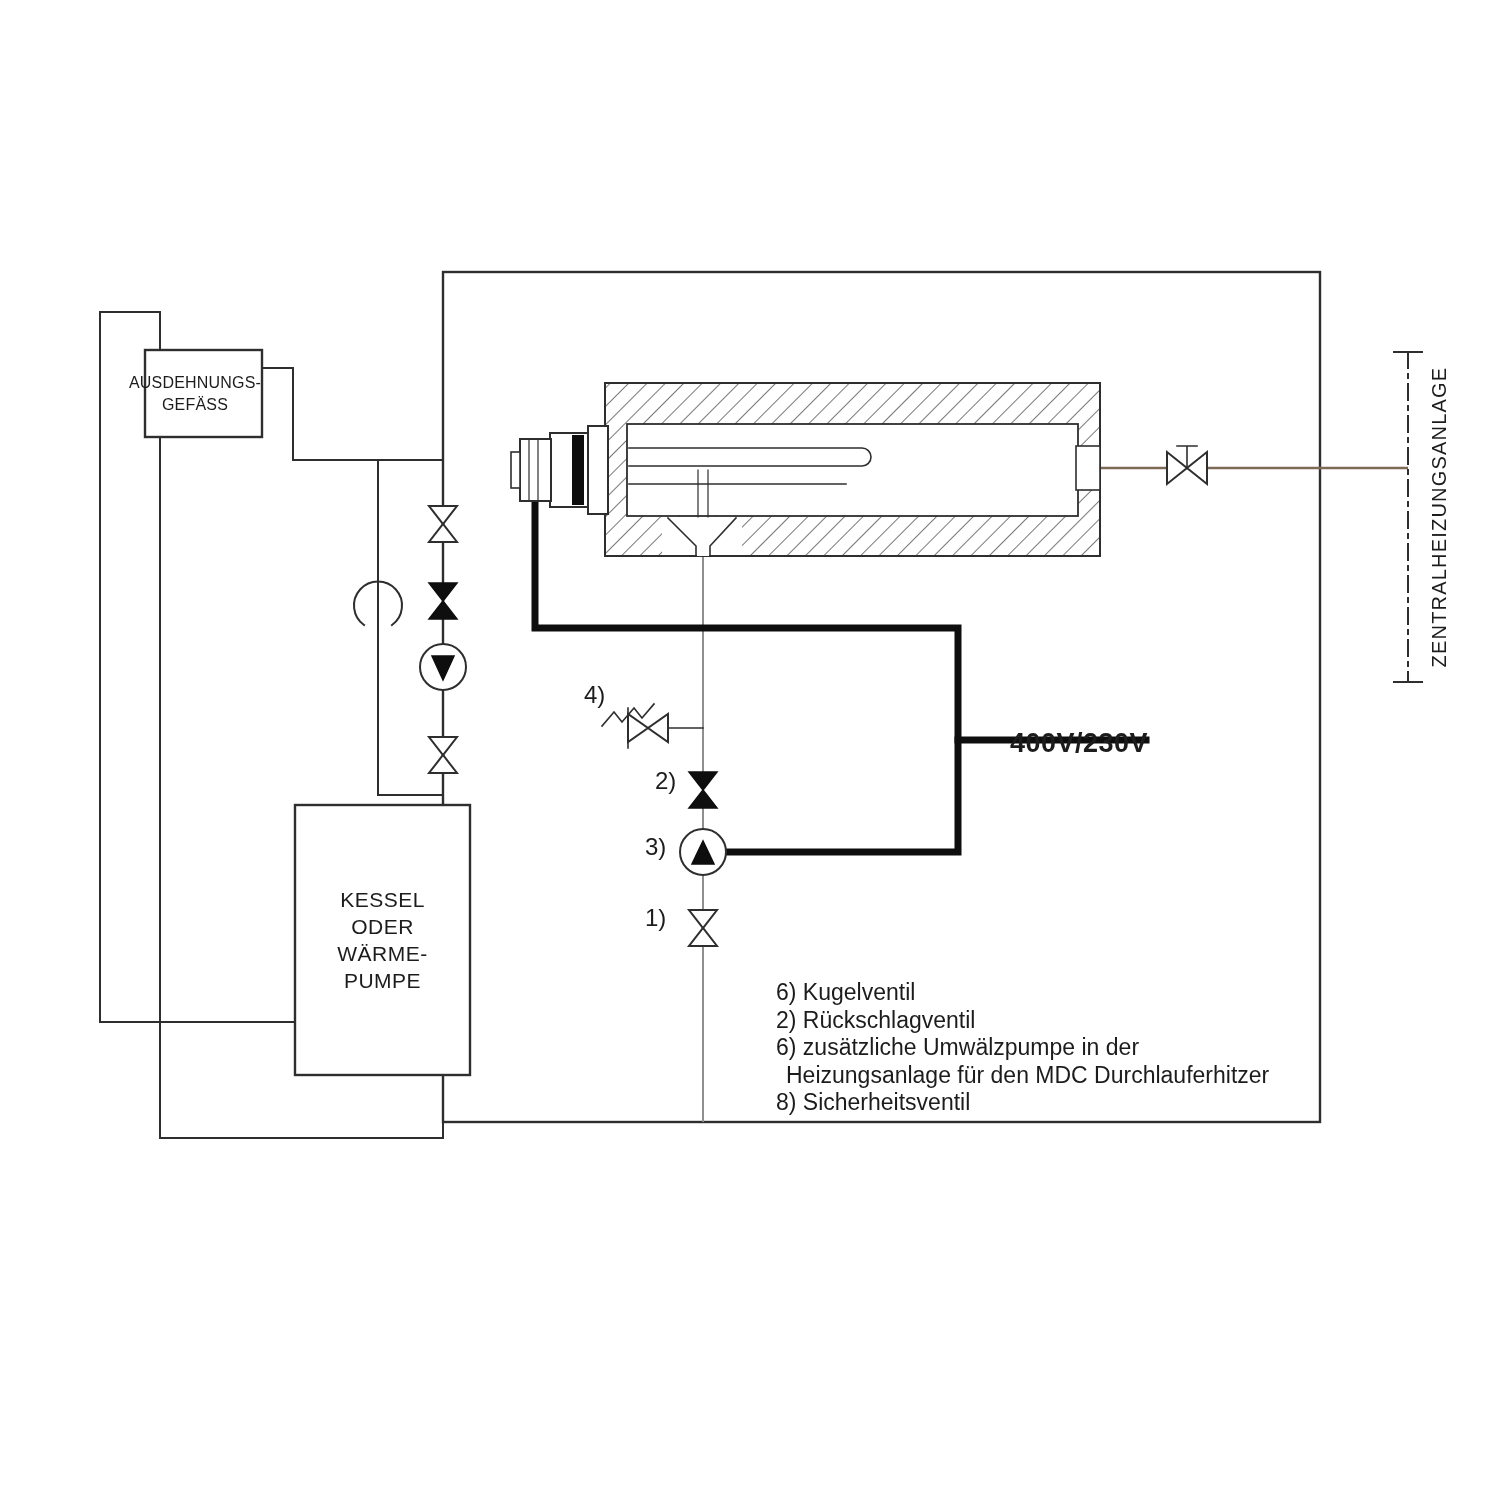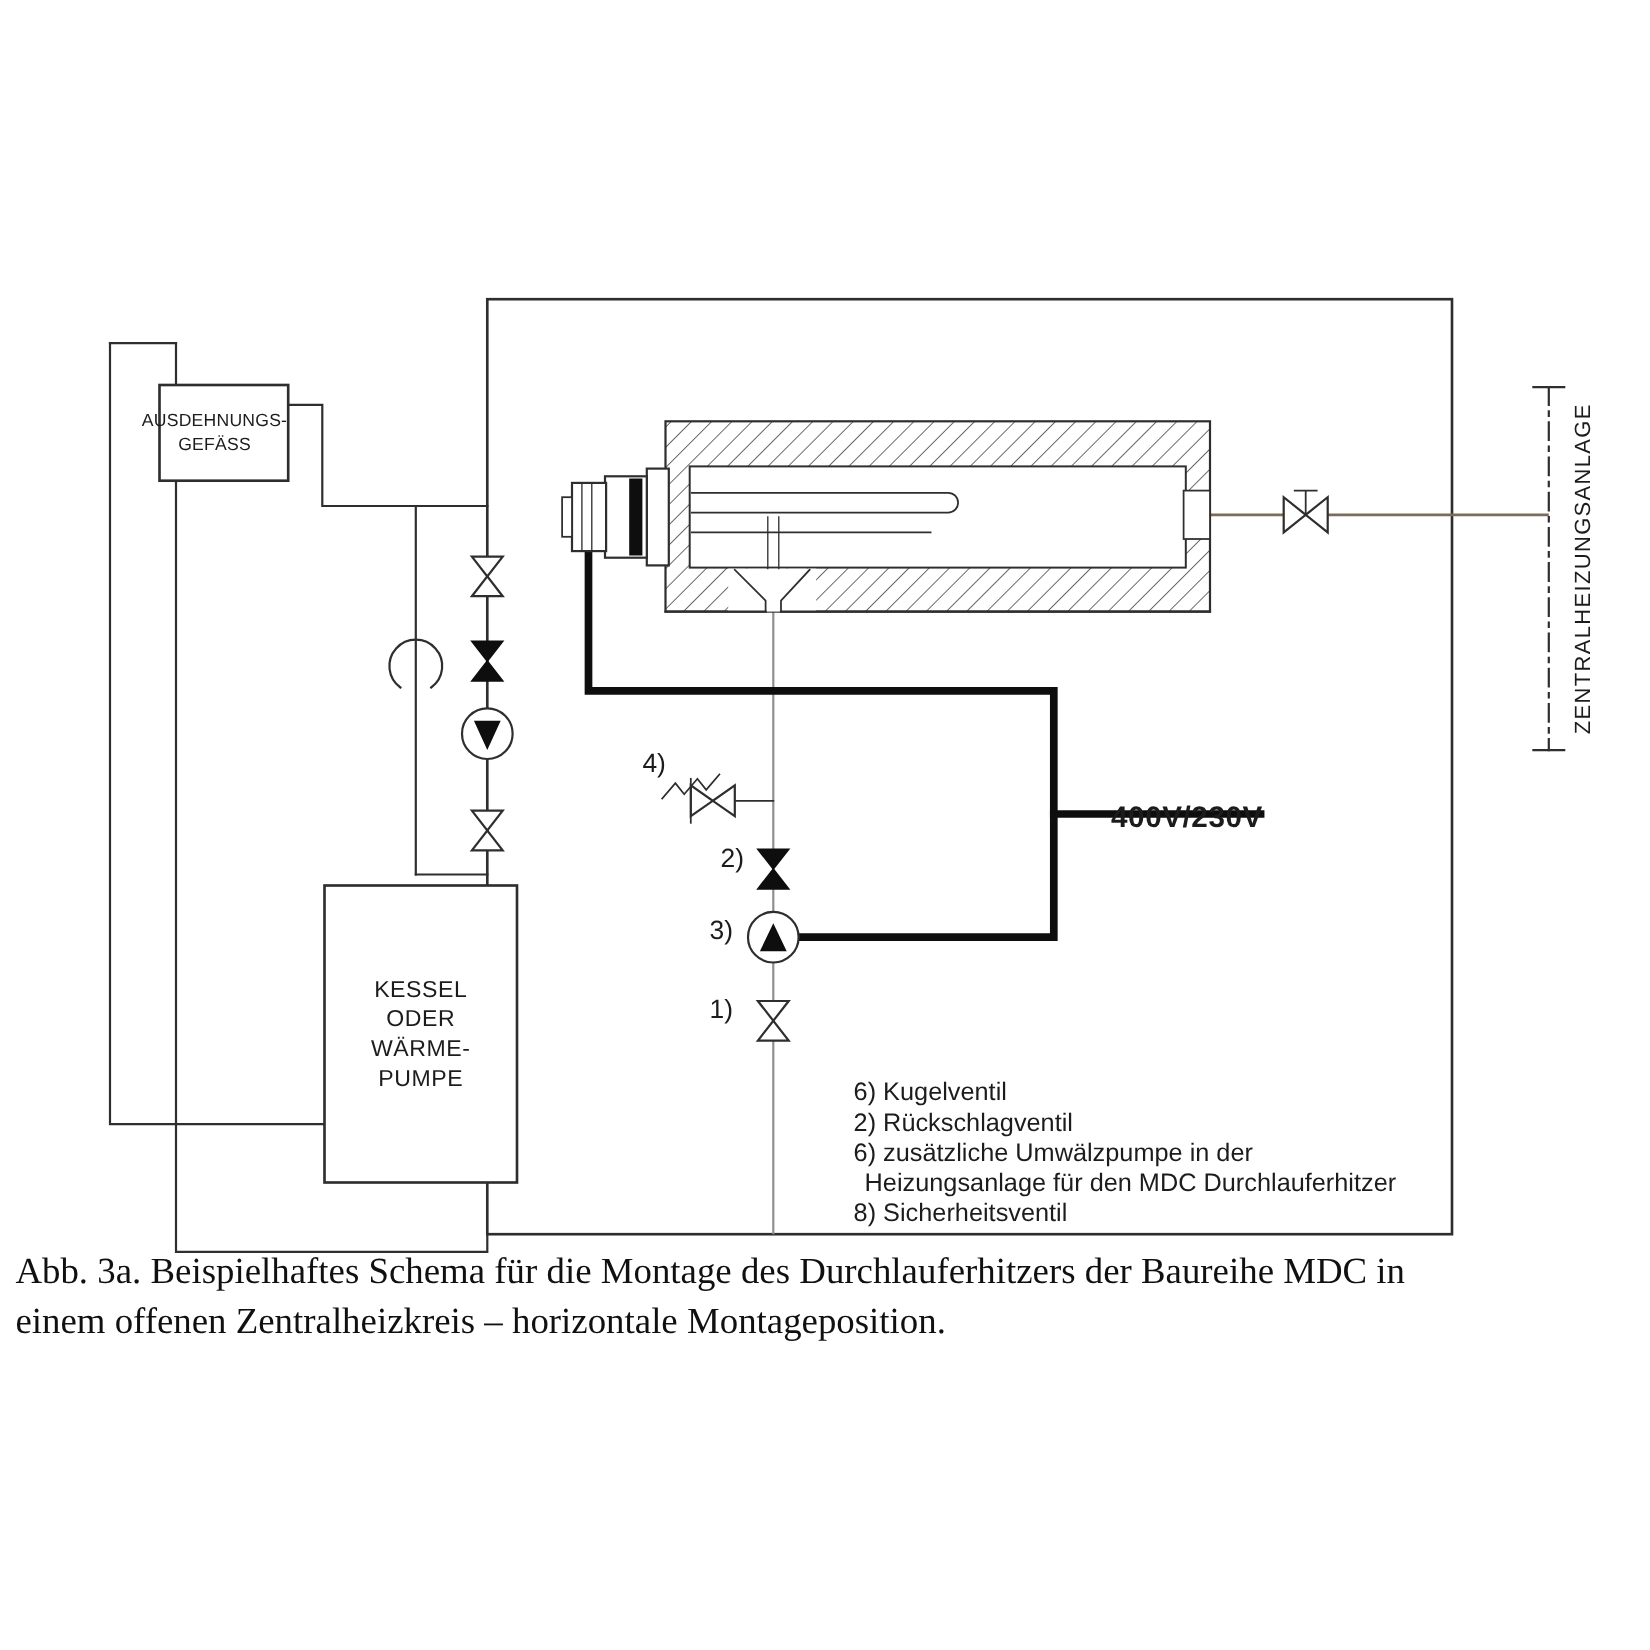--- a/index.html
+++ b/index.html
@@ -184,18 +184,14 @@
   <div class="lbl mk mk4">4)</div>
 
   <div class="lbl legend">
     <div>6) Kugelventil</div>
     <div>2) Rückschlagventil</div>
     <div>6) zusätzliche Umwälzpumpe in der</div>
     <div class="indent">Heizungsanlage für den MDC Durchlauferhitzer</div>
     <div>8) Sicherheitsventil</div>
   </div>
 
-  <div class="lbl caption">
-    <div>Abb. 3a. Beispielhaftes Schema für die Montage des Durchlauferhitzers der Baureihe MDC in</div>
-    <div>einem offenen Zentralheizkreis – horizontale Montageposition.</div>
-  </div>
 
 </div>
 
 </body></html>

